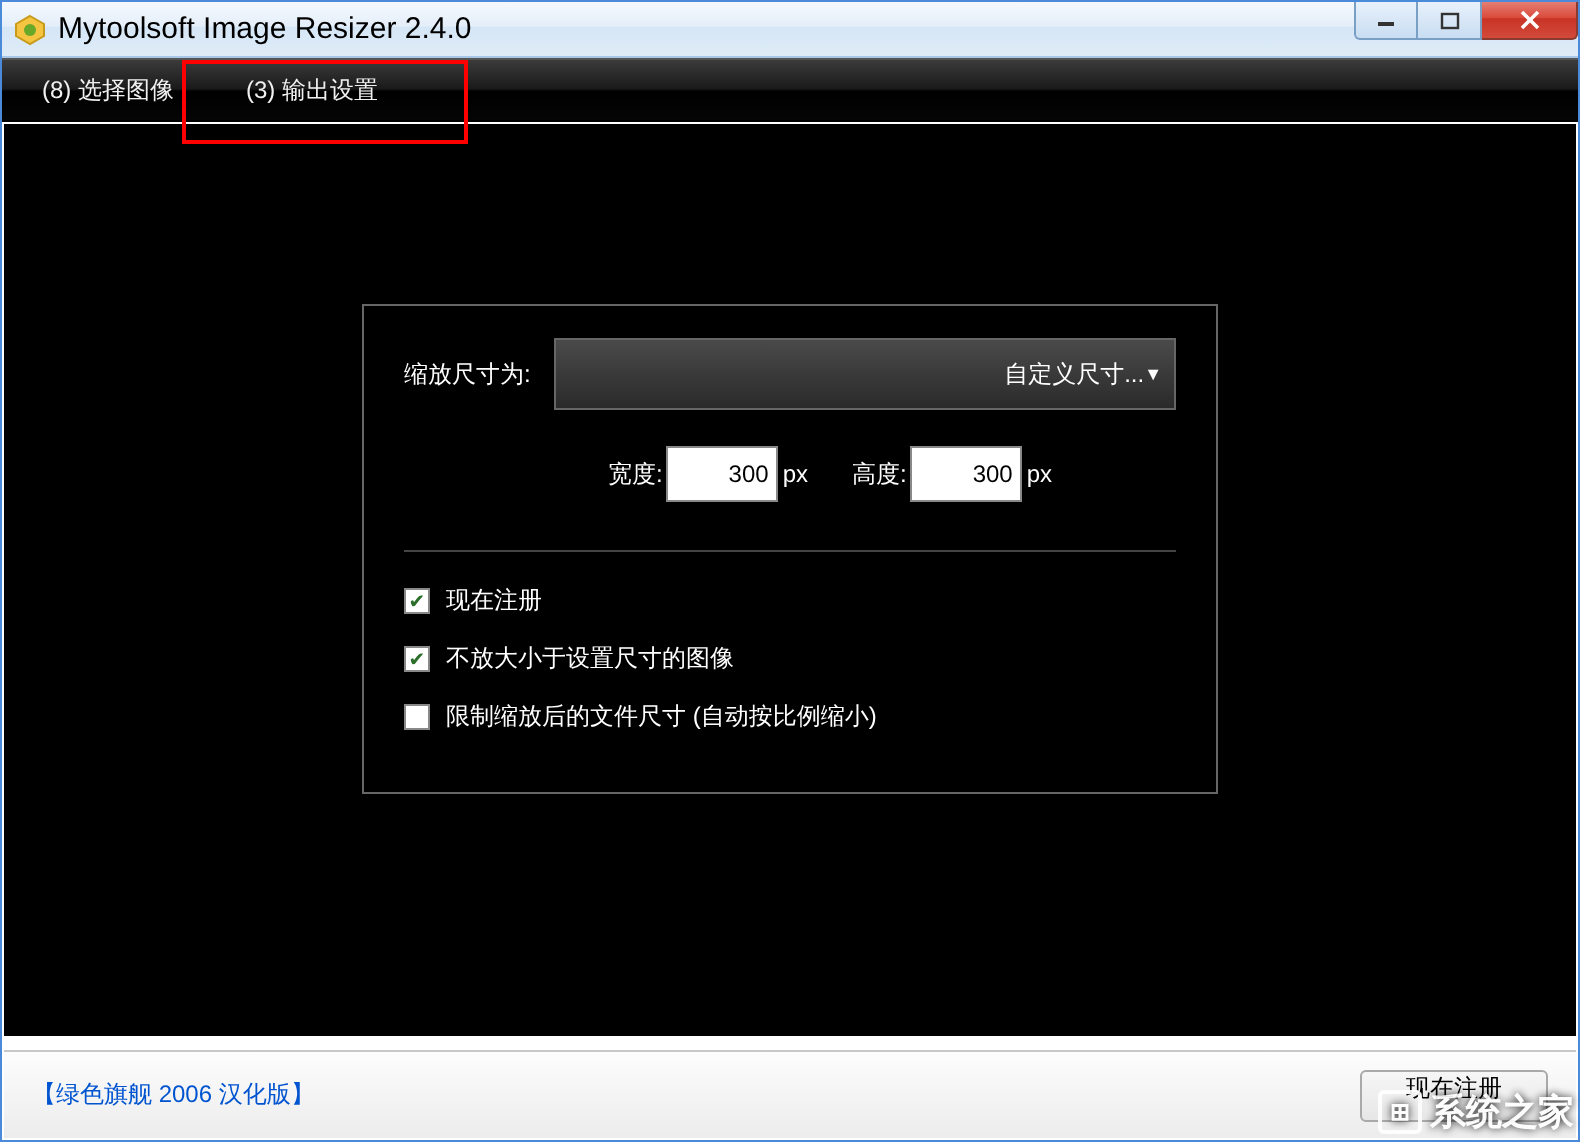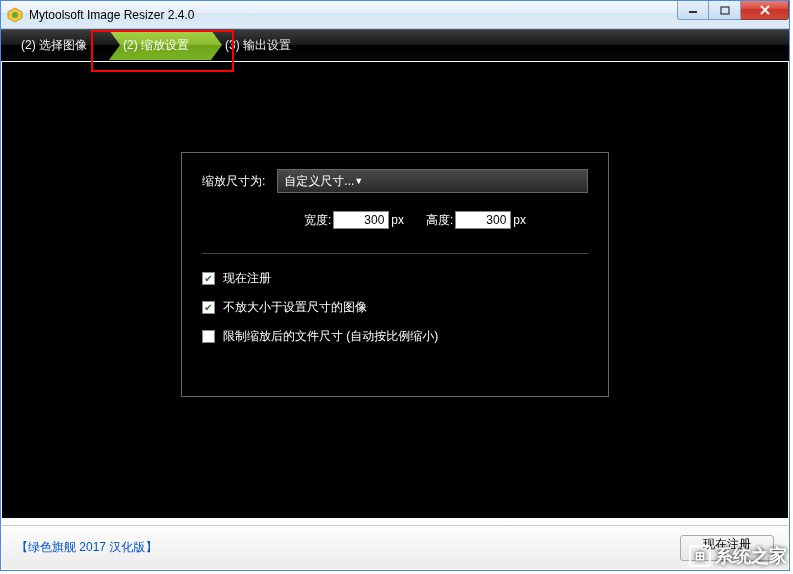--- a/index.html
+++ b/index.html
@@ -2,44 +2,44 @@
 <html><head>
 <meta charset="utf-8">
 <style>
 * { margin: 0; padding: 0; box-sizing: border-box; }
 body { font-family: "Microsoft YaHei", "SimSun", Arial, sans-serif; font-size: 12px; background: #fff; width: 793px; height: 574px; overflow: hidden; position: relative; }
 
 .window { width: 790px; height: 571px; border: 1px solid #4a8ad8; background: #fff; position: relative; }
 
 .titlebar { height: 28px; background: linear-gradient(to bottom, #f5f9fe 0%, #e4eef9 45%, #d5e6f6 46%, #dfecf8 100%); display: flex; align-items: center; padding-left: 6px; border-bottom: 1px solid #a8c6e8; }
 .titlebar .app-icon { width: 16px; height: 16px; margin-right: 6px; }
-.titlebar .title { font-size: 12px; color: #000; flex: 1; }
+.titlebar .title { font-size: 15px; color: #000; flex: 1; }
 .titlebar .win-controls { display: flex; align-items: flex-start; height: 100%; }
 .titlebar .win-btn { width: 32px; height: 19px; border: 1px solid #7a9fc5; border-top: none; margin-left: 0; display: flex; align-items: center; justify-content: center; font-size: 10px; }
 .titlebar .win-btn.min { background: linear-gradient(to bottom,#e8f1fb,#c8ddf2); border-radius: 0 0 0 3px; }
 .titlebar .win-btn.max { background: linear-gradient(to bottom,#e8f1fb,#c8ddf2); border-left: none; }
 .titlebar .win-btn.close { width: 48px; background: linear-gradient(to bottom,#e57e72,#d9493a 45%,#c93425 46%,#d24a3a); border-radius: 0 0 3px 0; border-color: #8a3a2f; border-left: none; color: #fff; font-weight: bold; }
 
 .breadcrumb { height: 32px; background: linear-gradient(to bottom,#3b3b3b,#1a1a1a 48%,#000 52%,#050505); display: flex; align-items: stretch; border-top: 1px solid #555; border-bottom: 1px solid #000; padding-left: 6px; }
 .bc-step { display: flex; align-items: center; padding: 0 22px 0 14px; color: #f0f0f0; font-size: 12px; position: relative; cursor: pointer; }
 .bc-step::after { content: ""; position: absolute; right: -11px; top: 0; bottom: 0; width: 22px; background: inherit; clip-path: polygon(0 0, 50% 0, 100% 50%, 50% 100%, 0 100%); z-index: 2; }
 .bc-step.active { background: linear-gradient(to bottom,#a8d24a,#8bbd2e 48%,#6fa31a 52%,#7ab522); color: #fff; z-index: 3; }
 .bc-step.active::before { content: ""; position: absolute; left: -11px; top: 0; bottom: 0; width: 22px; background: linear-gradient(to bottom,#3b3b3b,#1a1a1a 48%,#000 52%,#050505); clip-path: polygon(0 0, 50% 0, 100% 50%, 50% 100%, 0 100%); z-index: 1; }
 
 .highlight-box { position: absolute; left: 90px; top: 29px; width: 143px; height: 42px; border: 2px solid #ff0000; pointer-events: none; z-index: 10; }
 
 .main { position: absolute; left: 1px; top: 61px; right: 1px; bottom: 52px; background: #000; padding-top: 90px; display: flex; justify-content: center; }
 .panel { width: 428px; height: 245px; border: 1px solid #666; background: #000; padding: 16px 20px; }
 .row { display: flex; align-items: center; margin-bottom: 18px; }
 .row-label { color: #fff; font-size: 12px; margin-right: 12px; }
-.dropdown { flex: 1; height: 24px; background: linear-gradient(to bottom,#4a4a4a,#2a2a2a); border: 1px solid #666; color: #fff; font-size: 12px; padding: 0 6px; display: flex; align-items: center; justify-content: flex-start; cursor: pointer; }
+.dropdown { flex: 1; height: 36px; background: linear-gradient(to bottom,#4a4a4a,#2a2a2a); border: 1px solid #666; color: #fff; font-size: 12px; padding: 0 6px; display: flex; align-items: center; justify-content: flex-end; cursor: pointer; }
 .dropdown .arrow { font-size: 9px; }
 .dim-row { display: flex; align-items: center; justify-content: center; gap: 2px; margin-bottom: 24px; padding-left: 40px; }
 .dim-label { color: #fff; font-size: 12px; }
-.dim-input { width: 56px; height: 18px; background: #fff; border: 1px solid #888; text-align: right; padding: 0 4px; font-size: 12px; }
+.dim-input { width: 56px; height: 28px; background: #fff; border: 1px solid #888; text-align: right; padding: 0 4px; font-size: 12px; }
 .dim-unit { color: #fff; font-size: 12px; margin-right: 20px; }
 .divider { height: 1px; background: #444; margin: 0 0 16px 0; }
 .chk-row { display: flex; align-items: center; gap: 8px; margin-bottom: 12px; color: #fff; font-size: 12px; }
 .chk { width: 13px; height: 13px; background: #fff; border: 1px solid #888; display: inline-flex; align-items: center; justify-content: center; font-size: 10px; color: #2a6e2a; cursor: pointer; }
 .chk.unchecked { color: transparent; }
 
 .footer { position: absolute; left: 1px; right: 1px; bottom: 1px; height: 44px; background: linear-gradient(to bottom,#fdfdfd,#ececec); border-top: 1px solid #c8c8c8; display: flex; align-items: center; padding: 0 14px; }
 .footer .brand { color: #0054d0; font-size: 12px; }
 .footer .brand::before, .footer .brand::after { content: "【"; }
 .footer .brand::after { content: "】"; }
@@ -78,24 +78,21 @@
           <svg width="12" height="12">
             <line x1="2" y1="2" x2="10" y2="10" stroke="#fff" stroke-width="1.8"></line>
             <line x1="10" y1="2" x2="2" y2="10" stroke="#fff" stroke-width="1.8"></line>
           </svg>
         </div>
     </div>
   </div>
 
   <div class="breadcrumb">
     <div class="bc-step">
-        <span>(2) 选择图像</span>
-      </div>
-    <div class="bc-step active">
-        <span>(2) 缩放设置</span>
+        <span>(8) 选择图像</span>
       </div>
     <div class="bc-step">
         <span>(3) 输出设置</span>
       </div>
   </div>
 
   <div class="highlight-box"></div>
 
   <div class="main">
     <div class="panel">
@@ -129,21 +126,21 @@
       </div>
       <div class="chk-row">
         <span class="chk unchecked">✔</span>
         <span>限制缩放后的文件尺寸 (自动按比例缩小)</span>
       </div>
 
     </div>
   </div>
 
   <div class="footer">
-    <span class="brand">绿色旗舰 2017 汉化版</span>
+    <span class="brand">绿色旗舰 2006 汉化版</span>
     <span class="spacer"></span>
     <div class="btn">
         <span>现在注册</span>
       </div>
   </div>
 
 </div>
 
 <div class="watermark">
   <span class="wm-icon">⊞</span>

